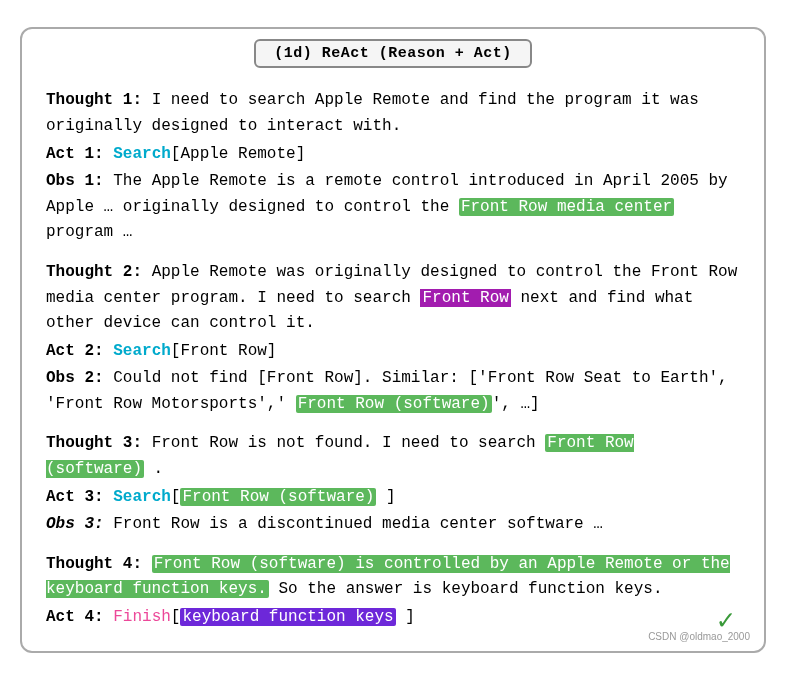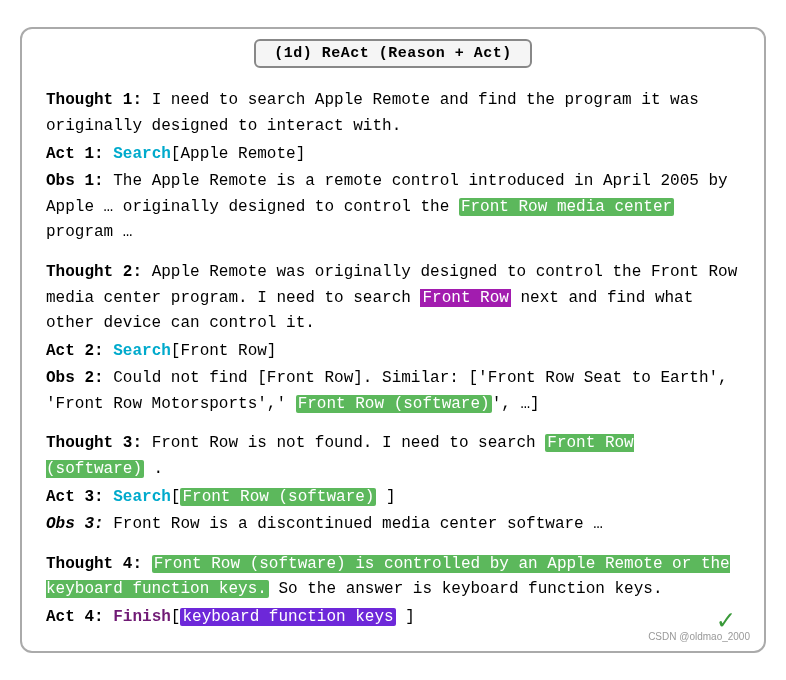--- a/index.html
+++ b/index.html
@@ -91,20 +91,20 @@
         <div class="line"><span style="font-weight: bold;">Act 2: </span><span style="color: rgb(0, 170, 204); font-weight: bold;">Search</span><span>[Front Row]</span></div>
         <div class="line"><span style="font-weight: bold; margin-top: 20px;">Obs 2: </span><span>Could not find [Front Row]. Similar: ['Front Row Seat to Earth', 'Front Row Motorsports',' </span><span style="background-color: rgb(92, 184, 92); color: rgb(255, 255, 255); padding: 0px 2px; border-radius: 2px;">Front Row (software)</span><span>', …]</span></div>
       </div>
       <div class="block">
         <div class="line"><span style="font-weight: bold;">Thought 3: </span><span>Front Row is not found. I need to search  </span><span style="background-color: rgb(92, 184, 92); color: rgb(255, 255, 255); padding: 0px 2px; border-radius: 2px;">Front Row (software)</span><span> .</span></div>
         <div class="line"><span style="font-weight: bold;">Act 3: </span><span style="color: rgb(0, 170, 204); font-weight: bold;">Search</span><span>[</span><span style="background-color: rgb(92, 184, 92); color: rgb(255, 255, 255); padding: 0px 2px; border-radius: 2px;">Front Row (software)</span><span> ]</span></div>
         <div class="line"><span style="font-weight: bold; font-style: italic;">Obs 3: </span><span>Front Row is a discontinued media center software …</span></div>
       </div>
       <div class="block">
         <div class="line"><span style="font-weight: bold;">Thought 4: </span><span style="background-color: rgb(92, 184, 92); color: rgb(255, 255, 255); padding: 0px 2px; border-radius: 2px;">Front Row (software) is controlled by an Apple Remote or the keyboard function keys.</span><span>  So the answer is keyboard function keys.</span></div>
-        <div class="line"><span style="font-weight: bold;">Act 4: </span><span style="color: #701a75; font-weight: bold;">Finish</span><span>[</span><span style="background-color: #6d28d9; color: rgb(255, 255, 255); padding: 0px 2px; border-radius: 2px;">keyboard function keys</span><span> ]</span></div>
+        <div class="line"><span style="font-weight: bold;">Act 4: </span><span style="color: #ec4899; font-weight: normal;">Finish</span><span>[</span><span style="background-color: #6d28d9; color: rgb(255, 255, 255); padding: 0px 2px; border-radius: 2px;">keyboard function keys</span><span> ]</span></div>
       </div>
     </div>
   <div class="watermark-area">
     <span class="watermark-text">CSDN @oldmao_2000</span>
     <span class="checkmark">✓</span>
   </div>
 </div>
 
 </body></html>

